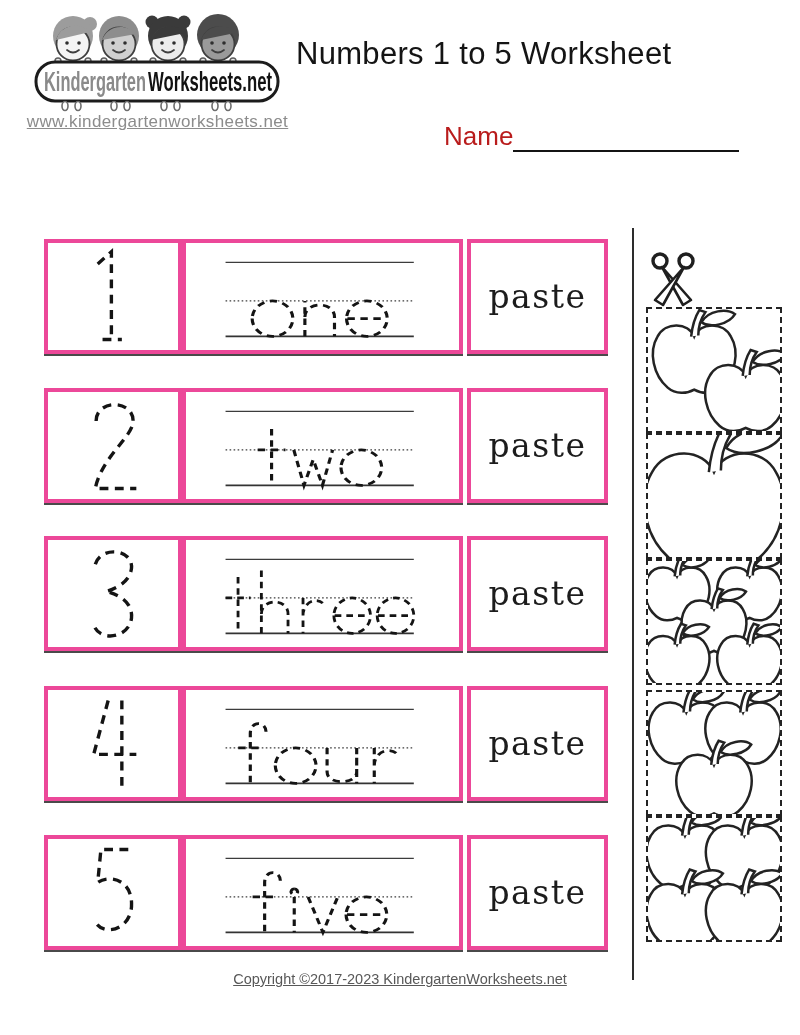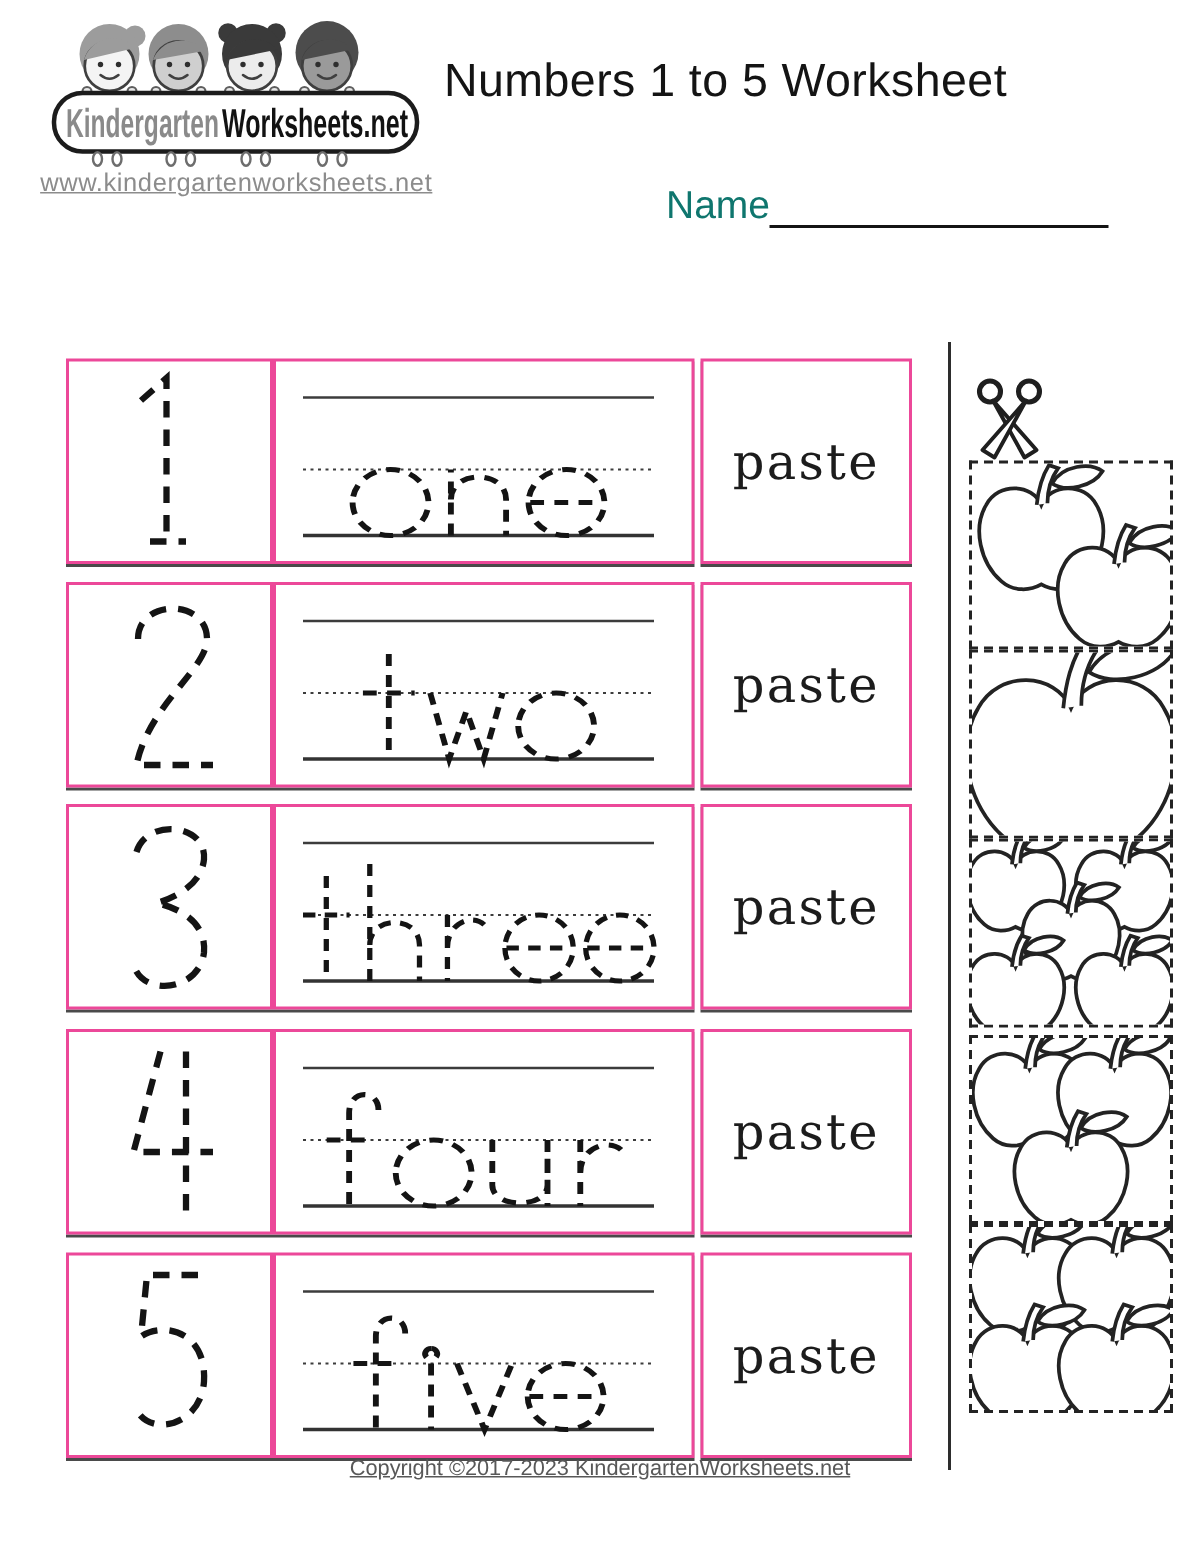--- a/index.html
+++ b/index.html
@@ -5,29 +5,29 @@
   html,body{margin:0;padding:0;background:#fff;}
   .sheet{position:relative;width:800px;height:1035px;background:#fff;
          font-family:"Liberation Sans",sans-serif;overflow:hidden;color:#141414;}
 
   
   .logo-svg{position:absolute;left:2px;top:12px;}
   .site-url{position:absolute;left:0;top:112px;width:315px;text-align:center;
             color:#8c8c8c;font-size:17px;letter-spacing:.4px;text-decoration:underline;}
   .page-title{position:absolute;left:296px;top:36px;font-size:31px;color:#141414;
               letter-spacing:.3px;font-weight:400;}
-  .name-row{position:absolute;left:444px;top:121px;font-size:26px;color:#0f766e;}
+  .name-row{position:absolute;left:444px;top:121px;font-size:26px;color:#b91c1c;}
   .name-line{display:inline-block;width:226px;height:26px;border-bottom:2px solid #141414;
              vertical-align:bottom;}
   .instructions{position:absolute;left:57px;top:173px;font-size:19px;line-height:26px;color:#0f0f0f;}
 
   
   .trace-row{position:absolute;left:0;width:100%;height:137px;}
   .r0{top:239px}.r1{top:388px}.r2{top:536px}.r3{top:686px}.r4{top:835px}
-  .cell{position:absolute;top:0;height:137px;border:2px solid #ec4899;background:#fff;
+  .cell{position:absolute;top:0;height:115px;border:4px solid #ec4899;background:#fff;
         box-sizing:border-box;box-shadow:0 2px 0 #4a4a4a;}
   .numbox{left:44px;width:138px;}
   .wordbox{left:182px;width:281px;}
   .pastebox{left:467px;width:141px;display:flex;align-items:center;justify-content:center;
             font-family:"DejaVu Serif",serif;font-size:33px;letter-spacing:1.5px;color:#1c1c1c;}
   .num-svg,.word-svg{width:100%;height:100%;display:block;}
 
   .digit-path{fill:none;stroke:#141414;stroke-width:4.2;stroke-dasharray:11 8;}
   .word-path{fill:none;stroke:#141414;stroke-width:3.4;stroke-dasharray:8 6;}
   .guide-top{stroke:#3c3c3c;stroke-width:1.6;}

